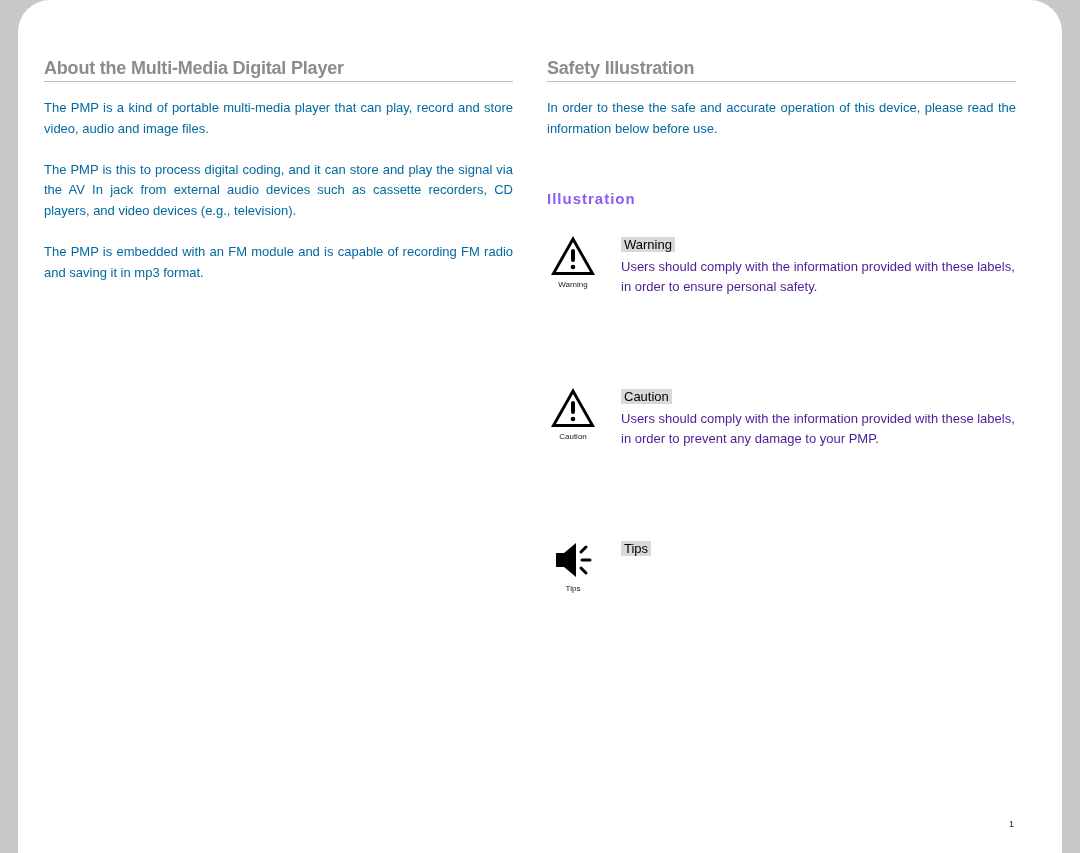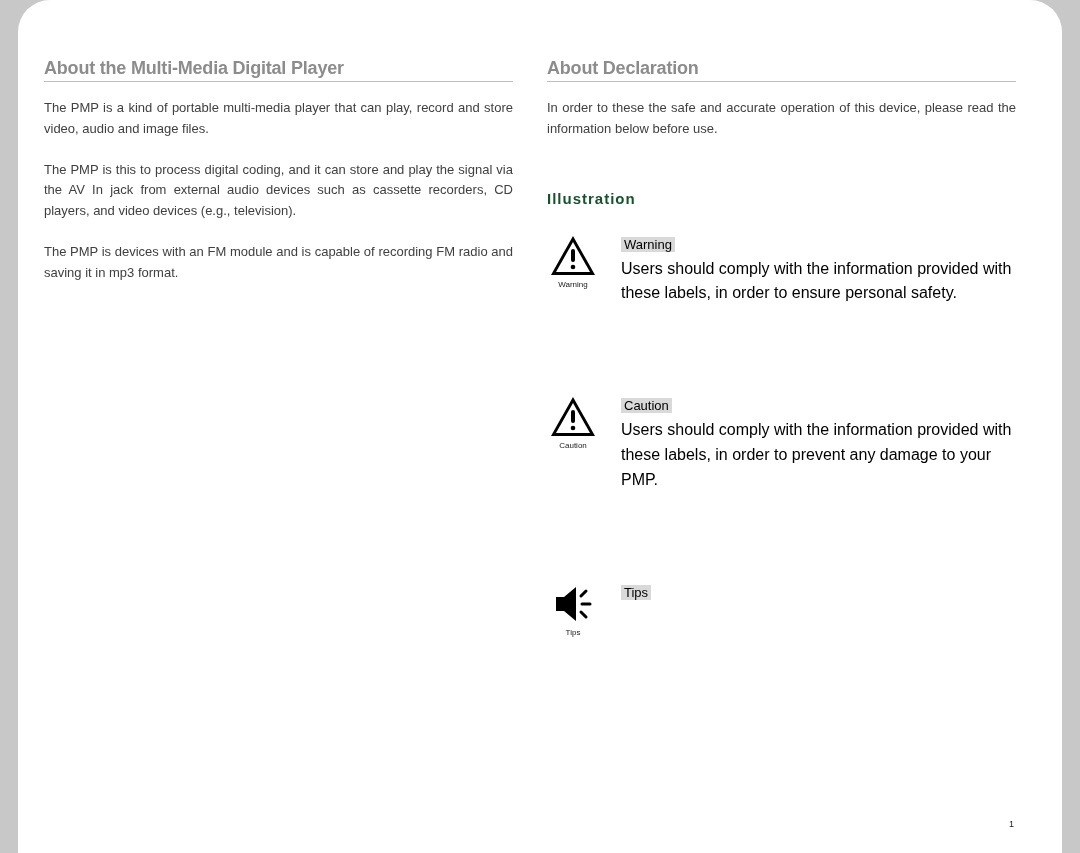--- a/index.html
+++ b/index.html
@@ -37,28 +37,28 @@
     .heading {
       font-family: Arial, Helvetica, sans-serif;
       font-weight: bold;
       font-size: 18px;
       color: #8c8c8c;
       letter-spacing: -0.2px;
     }
     .body-text {
       font-size: 13px;
       line-height: 1.6;
-      color: #404040;
+      color: #0369a1;
       margin-bottom: 20px;
       text-align: justify;
     }
     .subheading {
       font-weight: bold;
       font-size: 15px;
-      color: #14532d;
+      color: #8b5cf6;
       letter-spacing: 1px;
       margin-top: 50px;
       margin-bottom: 28px;
     }
     .illus-row {
       display: flex;
       gap: 22px;
       margin-bottom: 90px;
       align-items: flex-start;
     }
@@ -79,48 +79,48 @@
     }
     .illus-text { flex: 1; }
     .label-box {
       display: inline-block;
       background: #d9d9d9;
       font-size: 13px;
       padding: 0 3px;
       margin-bottom: 5px;
     }
     .illus-desc {
-      font-size: 16px;
+      font-size: 13px;
       line-height: 1.55;
-      color: #000000;
+      color: #4c1d95;
     }
     .page-num {
       position: absolute;
       bottom: 24px;
       right: 48px;
       font-size: 9px;
       color: #1a1a1a;
     }
   </style>
 </head>
 <body>
 
 <div class="page">
   <div class="col col-left">
     <div class="heading-rule">
       <span class="heading">About the Multi-Media Digital Player</span>
     </div>
     <p class="body-text">The PMP is a kind of portable multi-media player that can play, record and store video, audio and image files.</p>
     <p class="body-text">The PMP is this to process digital coding, and it can store and play the signal via the AV In jack from external audio devices such as cassette recorders, CD players, and video devices (e.g., television).</p>
-    <p class="body-text">The PMP is devices with an FM module and is capable of recording FM radio and saving it in mp3 format.</p>
+    <p class="body-text">The PMP is embedded with an FM module and is capable of recording FM radio and saving it in mp3 format.</p>
   </div>
 
   <div class="col col-right">
     <div class="heading-rule">
-      <span class="heading">About Declaration</span>
+      <span class="heading">Safety Illustration</span>
     </div>
     <p class="body-text">In order to these the safe and accurate operation of this device, please read the information below before use.</p>
     <div class="subheading">Illustration</div>
 
     <div class="illus-row">
       <div class="icon-block">
         <svg viewBox="0 0 46 42">
           <polygon points="23,1 45,40 1,40" fill="#000"></polygon>
           <polygon points="23,7 40,37 6,37" fill="#fff"></polygon>
           <rect x="21" y="14" width="4" height="13" rx="2" fill="#000"></rect>

